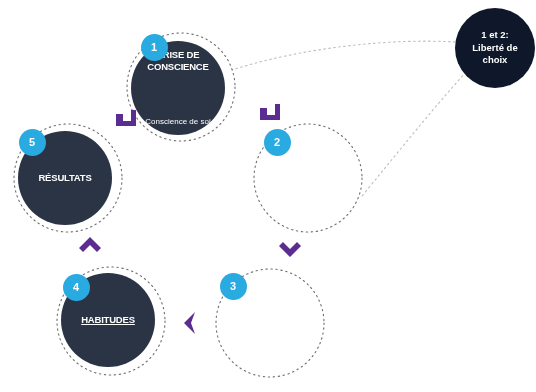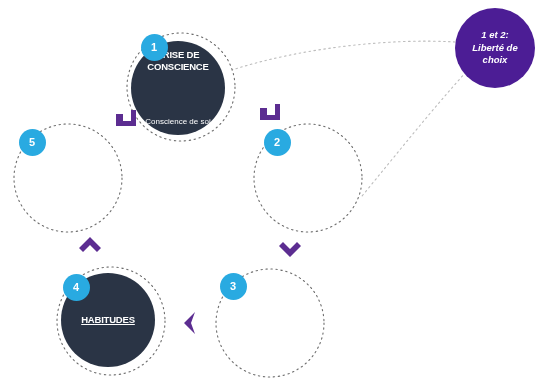--- a/index.html
+++ b/index.html
@@ -43,29 +43,28 @@
     border-radius:50%;
     background:#29aae1;
     color:#ffffff;
     display:flex;align-items:center;justify-content:center;
     font-size:11px;font-weight:bold;
     box-sizing:border-box;
   }
   .callout{
     position:absolute;z-index:3;
     border-radius:50%;
-    background:#4c1d95;
+    background:#0f172a;
     color:#ffffff;
     display:flex;align-items:center;justify-content:center;
     text-align:center;
     font-size:9.5px;font-weight:bold;
     line-height:12.5px;
     padding:0 6px;
     box-sizing:border-box;
-    font-style:italic;
   }
 </style>
 </head>
 <body>
 
 <div id="stage">
 
   <svg class="layer connectors" viewBox="0 0 536 392">
     <path id="conn1" d="M 455 42 C 390 38, 300 48, 232 70" fill="none" stroke="#bdbdbd" stroke-width="1.1" stroke-dasharray="1.6 3.4" stroke-linecap="round"></path>
     <path id="conn2" d="M 466 72 C 430 112, 400 150, 362 196" fill="none" stroke="#bdbdbd" stroke-width="1.1" stroke-dasharray="1.6 3.4" stroke-linecap="round"></path>
@@ -113,20 +112,23 @@
     <span>3</span>
   </div>
 
   <div class="node" style="left:61px;top:273px;width:94px;height:94px;text-decoration:underline;">
     <div class="title">HABITUDES</div>
   </div>
   <div class="badge" style="left:62.5px;top:273.5px;width:27px;height:27px;">
     <span>4</span>
   </div>
 
+  <div class="node" style="left:18px;top:131px;width:94px;height:94px;">
+    <div class="title">RÉSULTATS</div>
+  </div>
   <div class="badge" style="left:18.5px;top:128.5px;width:27px;height:27px;">
     <span>5</span>
   </div>
 
   <div class="callout" style="left:455px;top:8px;width:80px;height:80px;">
     <div>
       <div>1 et 2:</div>
       <div>Liberté de</div>
       <div>choix</div>
     </div>

